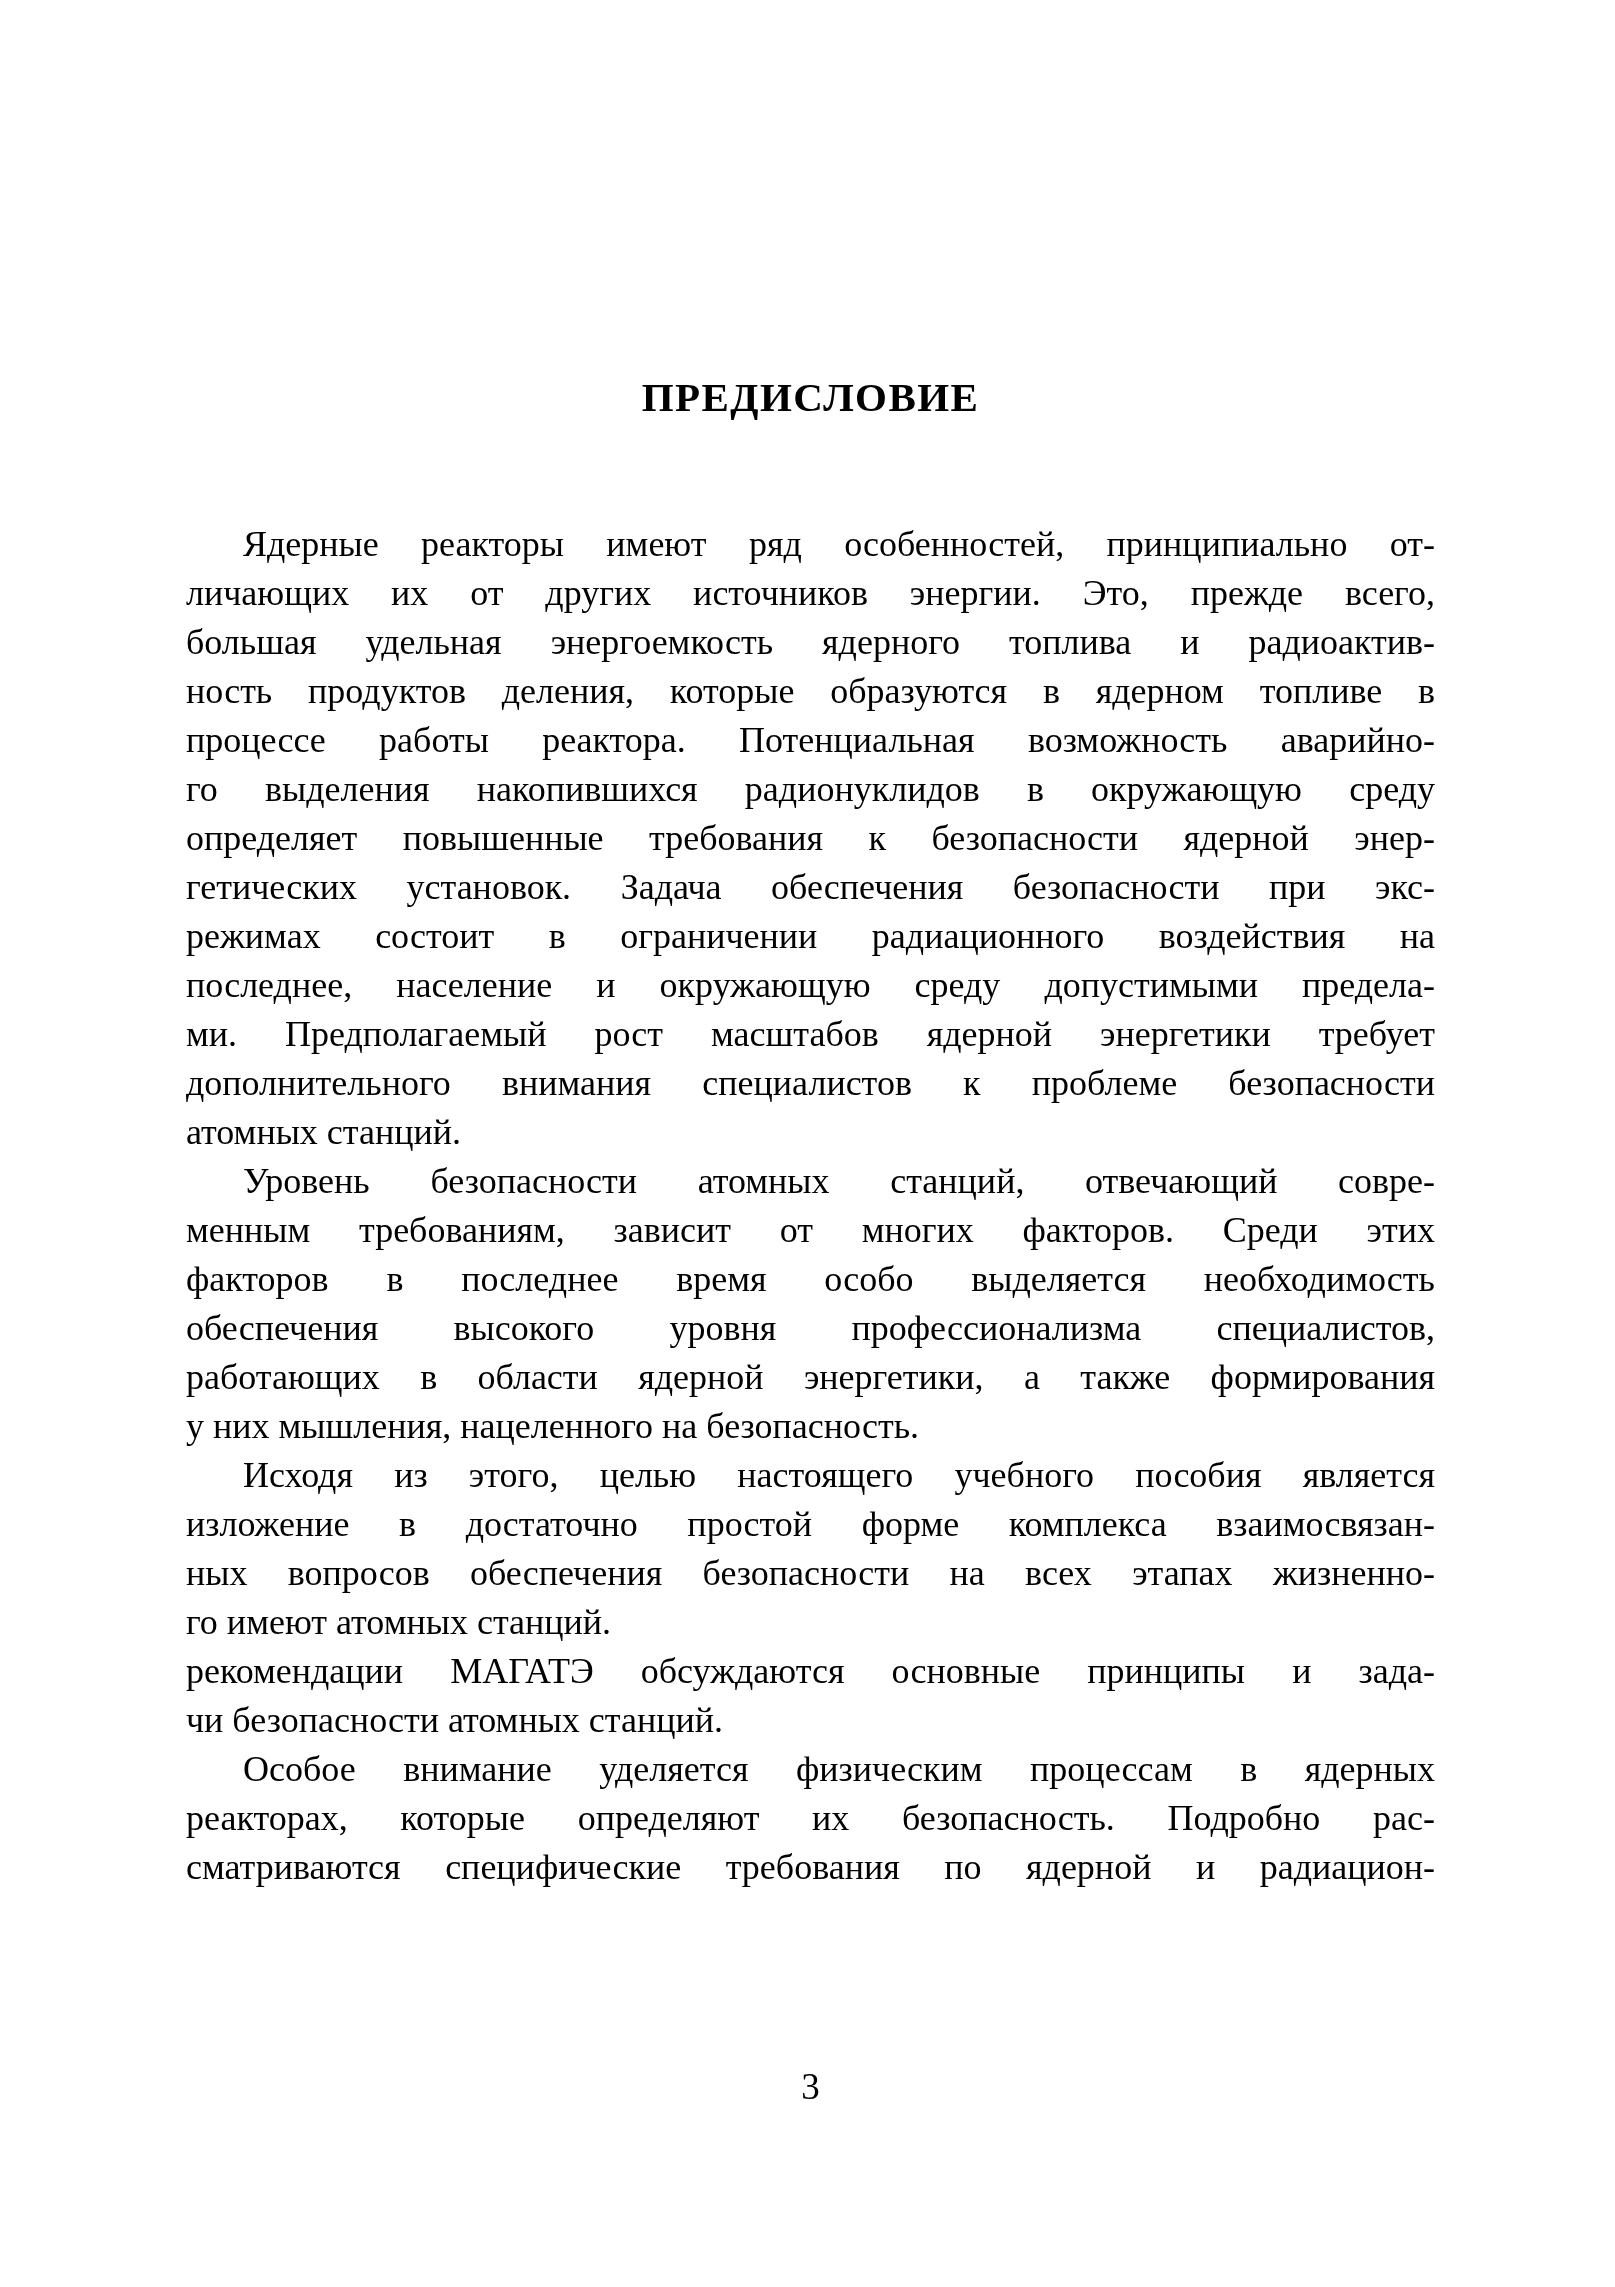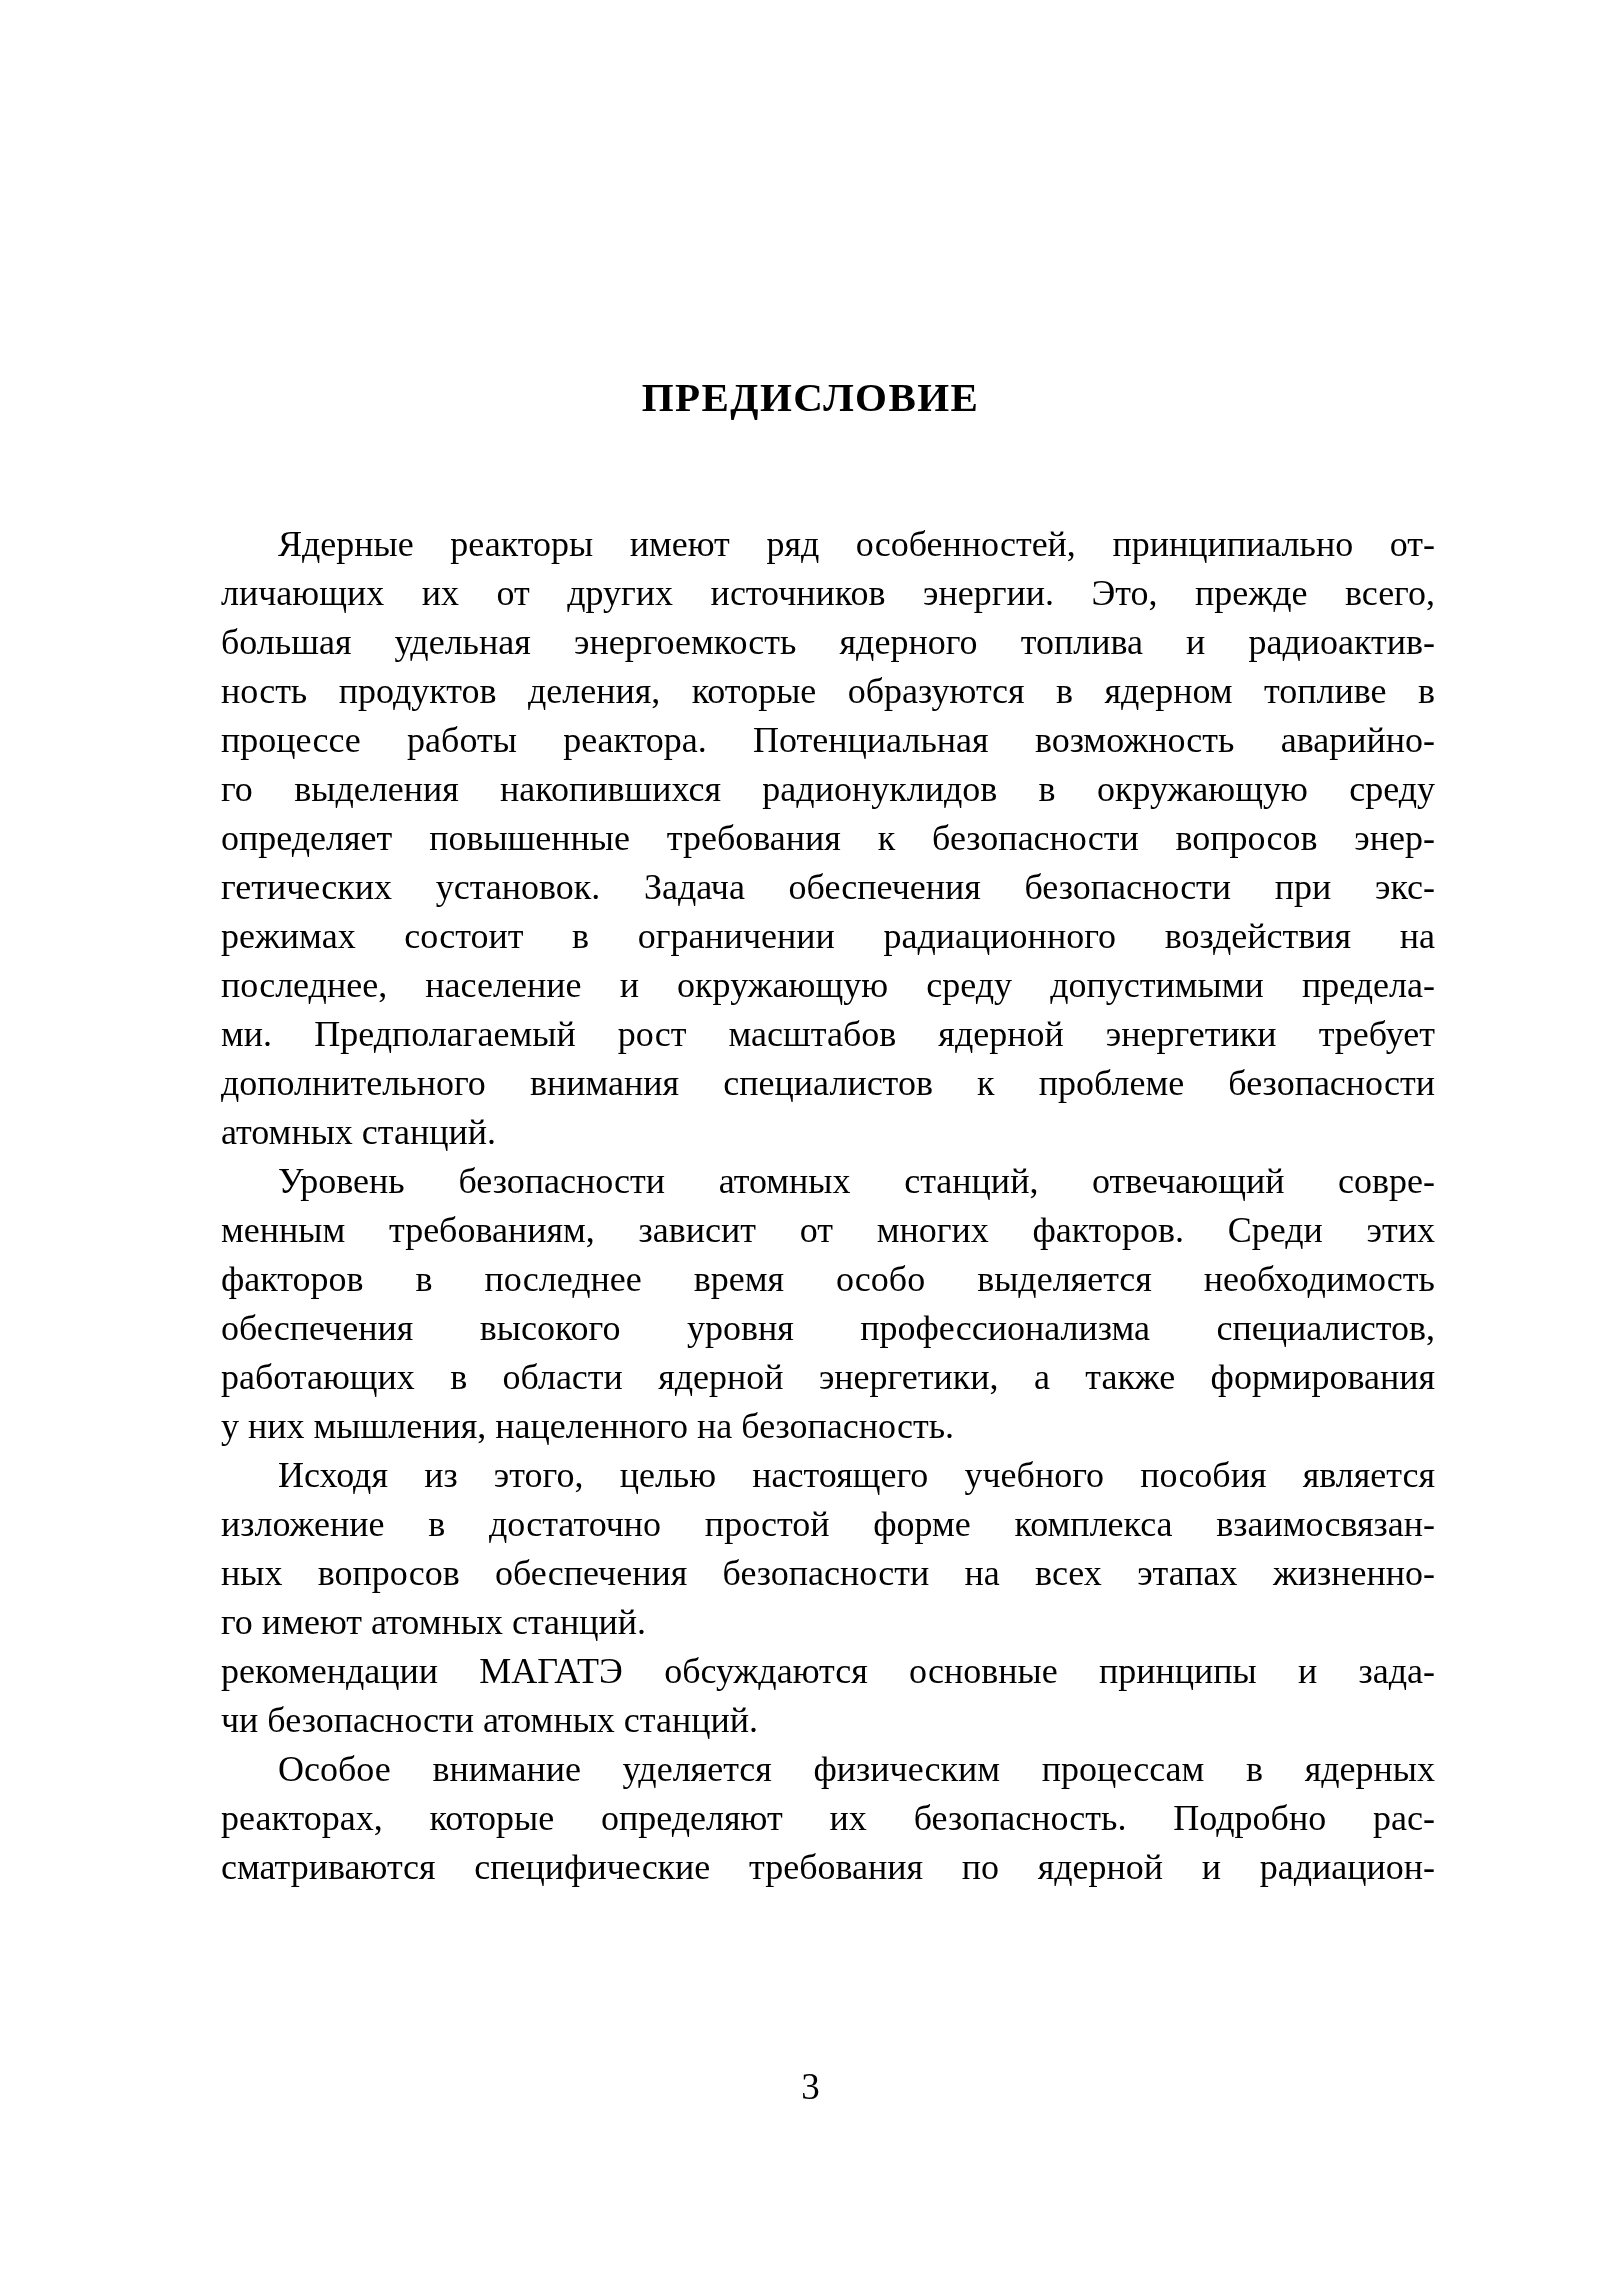--- a/index.html
+++ b/index.html
@@ -39,21 +39,20 @@
     width: 1249px;
     font-size: 36px;
     line-height: 49px;
   }
   .line {
     text-align: justify;
     text-align-last: justify;
     -moz-text-align-last: justify;
     height: 49px;
     overflow: visible;
-    margin-left: 35px;
   }
   .line.indent {
     text-indent: 57px;
   }
   .line.para-end {
     text-align-last: left;
     -moz-text-align-last: left;
   }
   .page-number {
     position: absolute;
@@ -72,21 +71,21 @@
   <h1 class="page-title">ПРЕДИСЛОВИЕ</h1>
 
   <div class="text-block">
 
     <div class="line indent">Ядерные реакторы имеют ряд особенностей, принципиально от-</div>
     <div class="line">личающих их от других источников энергии. Это, прежде всего,</div>
     <div class="line">большая удельная энергоемкость ядерного топлива и радиоактив-</div>
     <div class="line">ность продуктов деления, которые образуются в ядерном топливе в</div>
     <div class="line">процессе работы реактора. Потенциальная возможность аварийно-</div>
     <div class="line">го выделения накопившихся радионуклидов в окружающую среду</div>
-    <div class="line">определяет повышенные требования к безопасности вопросов энер-</div>
+    <div class="line">определяет повышенные требования к безопасности ядерной энер-</div>
     <div class="line">гетических установок. Задача обеспечения безопасности при экс-</div>
     <div class="line">режимах состоит в ограничении радиационного воздействия на</div>
     <div class="line">последнее, население и окружающую среду допустимыми предела-</div>
     <div class="line">ми. Предполагаемый рост масштабов ядерной энергетики требует</div>
     <div class="line">дополнительного внимания специалистов к проблеме безопасности</div>
     <div class="line para-end">атомных станций.</div>
 
     <div class="line indent">Уровень безопасности атомных станций, отвечающий совре-</div>
     <div class="line">менным требованиям, зависит от многих факторов. Среди этих</div>
     <div class="line">факторов в последнее время особо выделяется необходимость</div>

